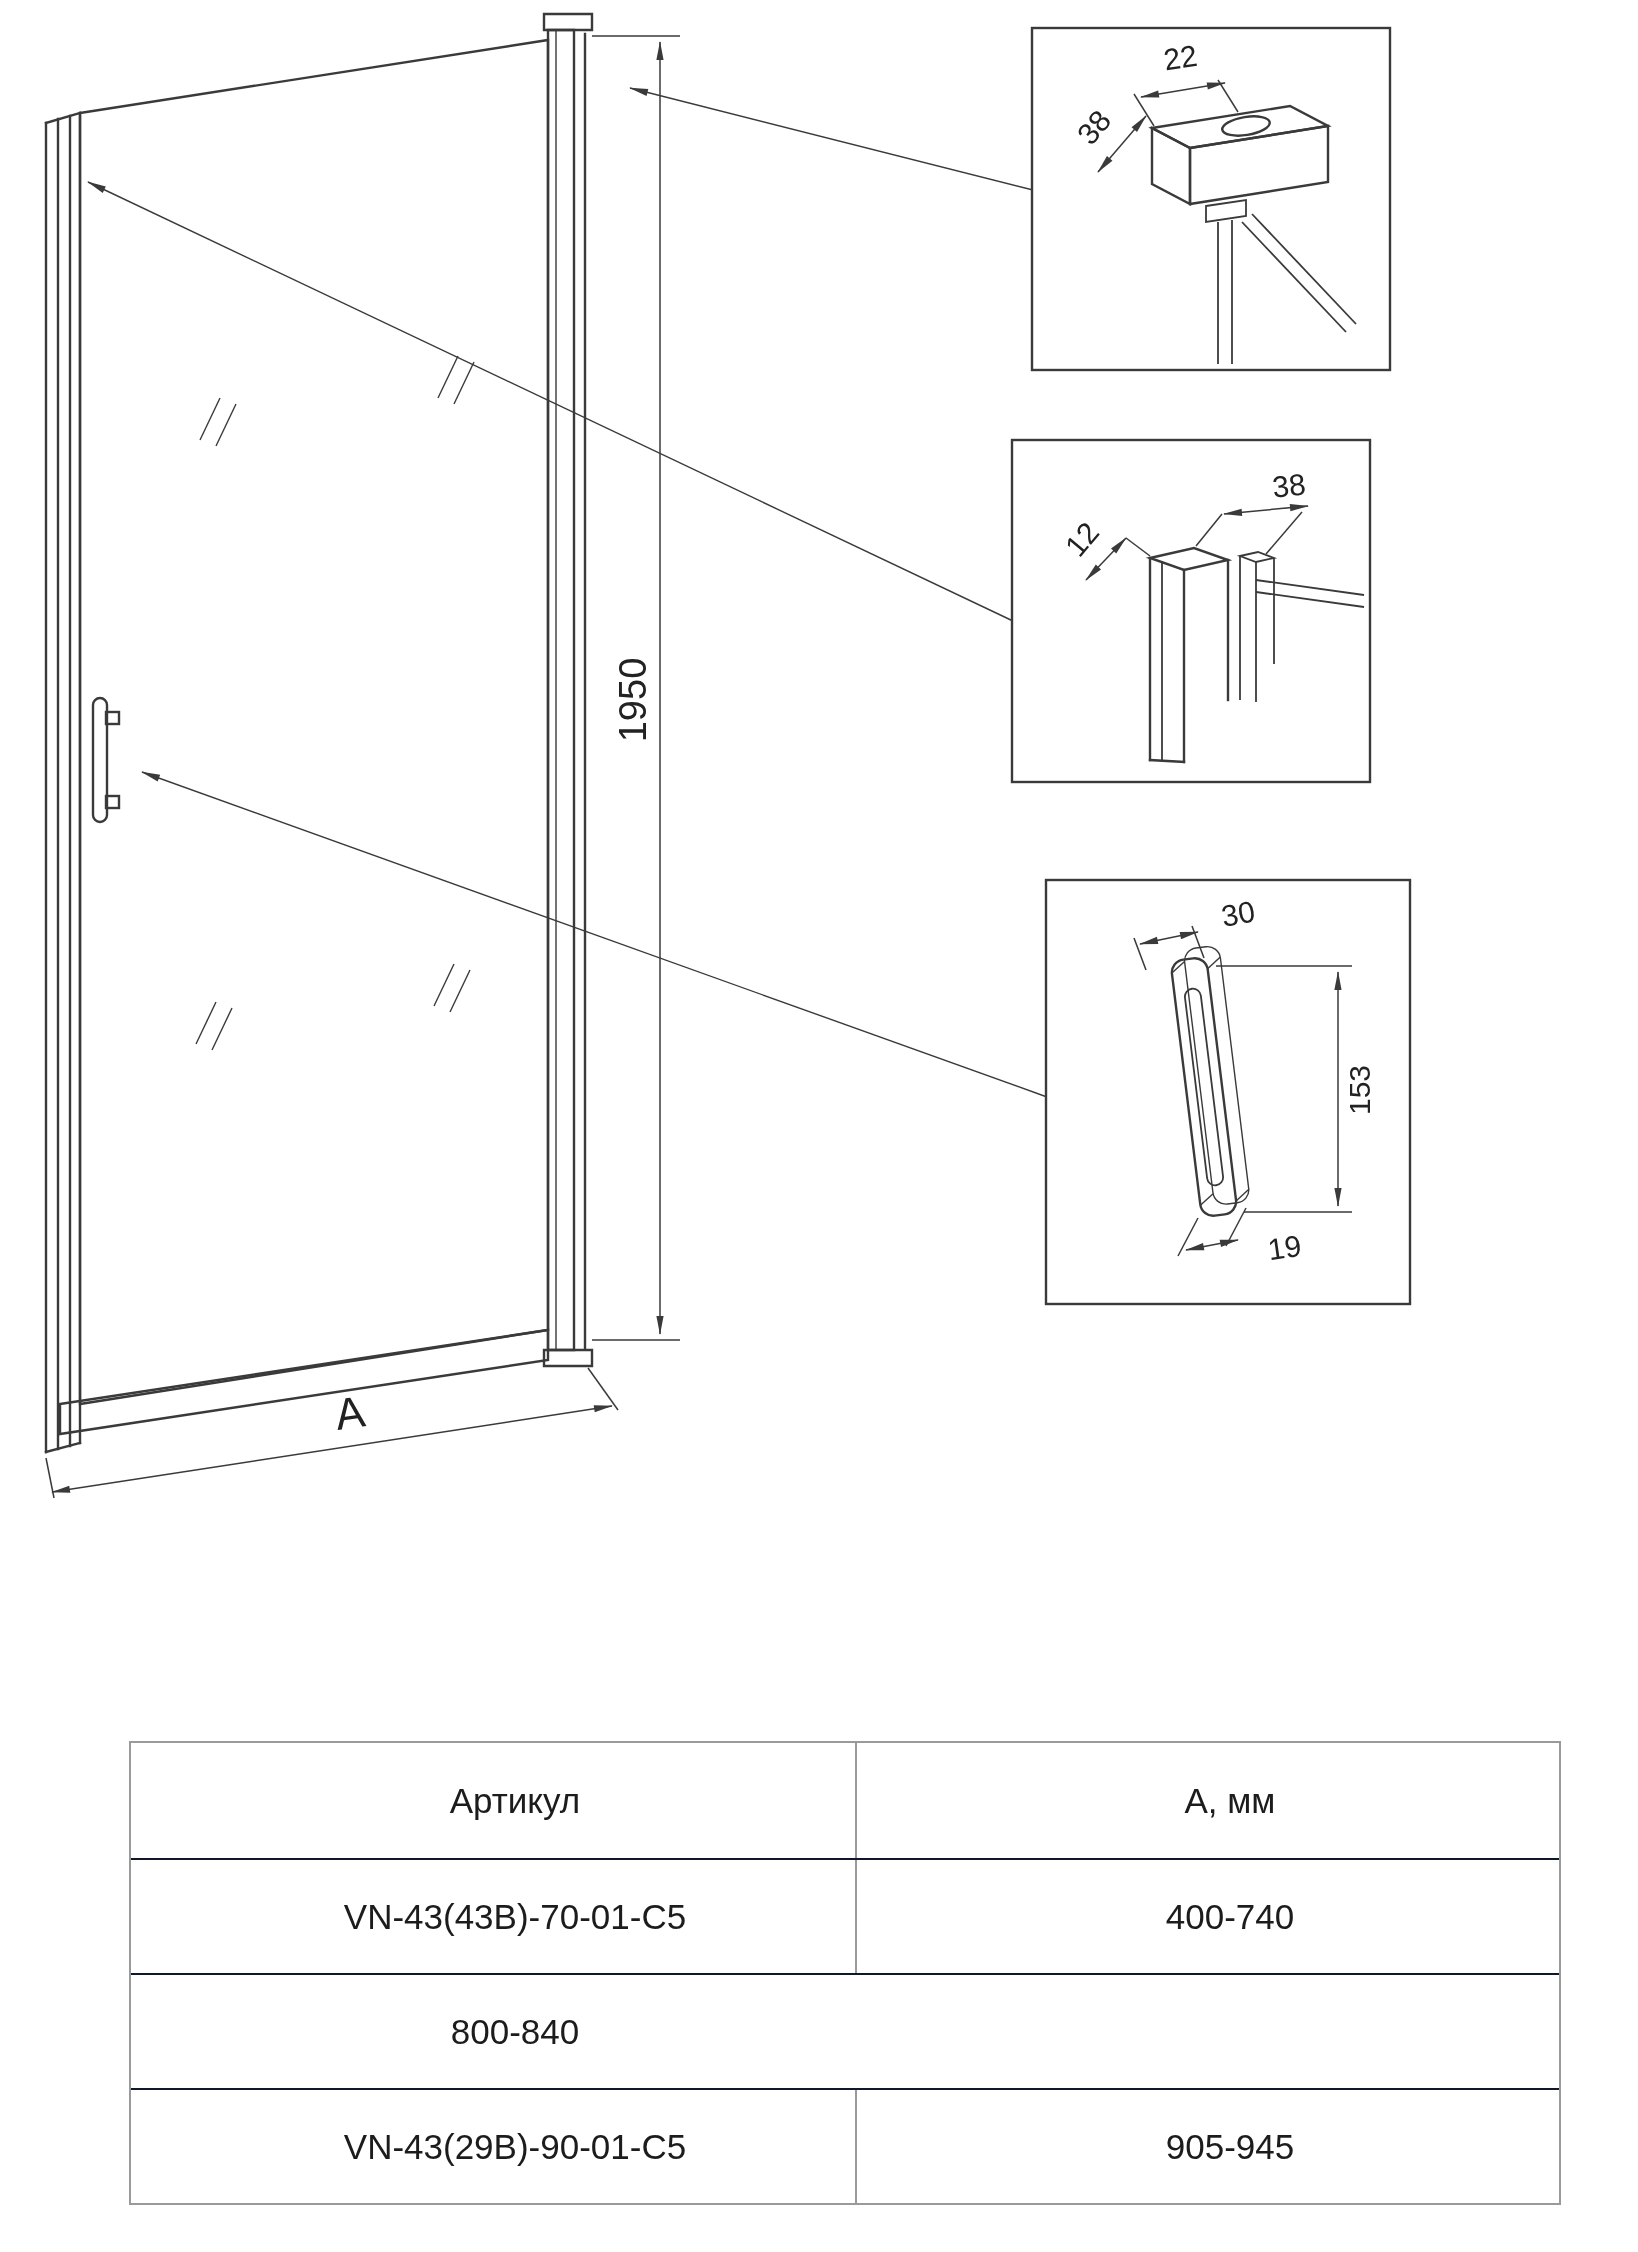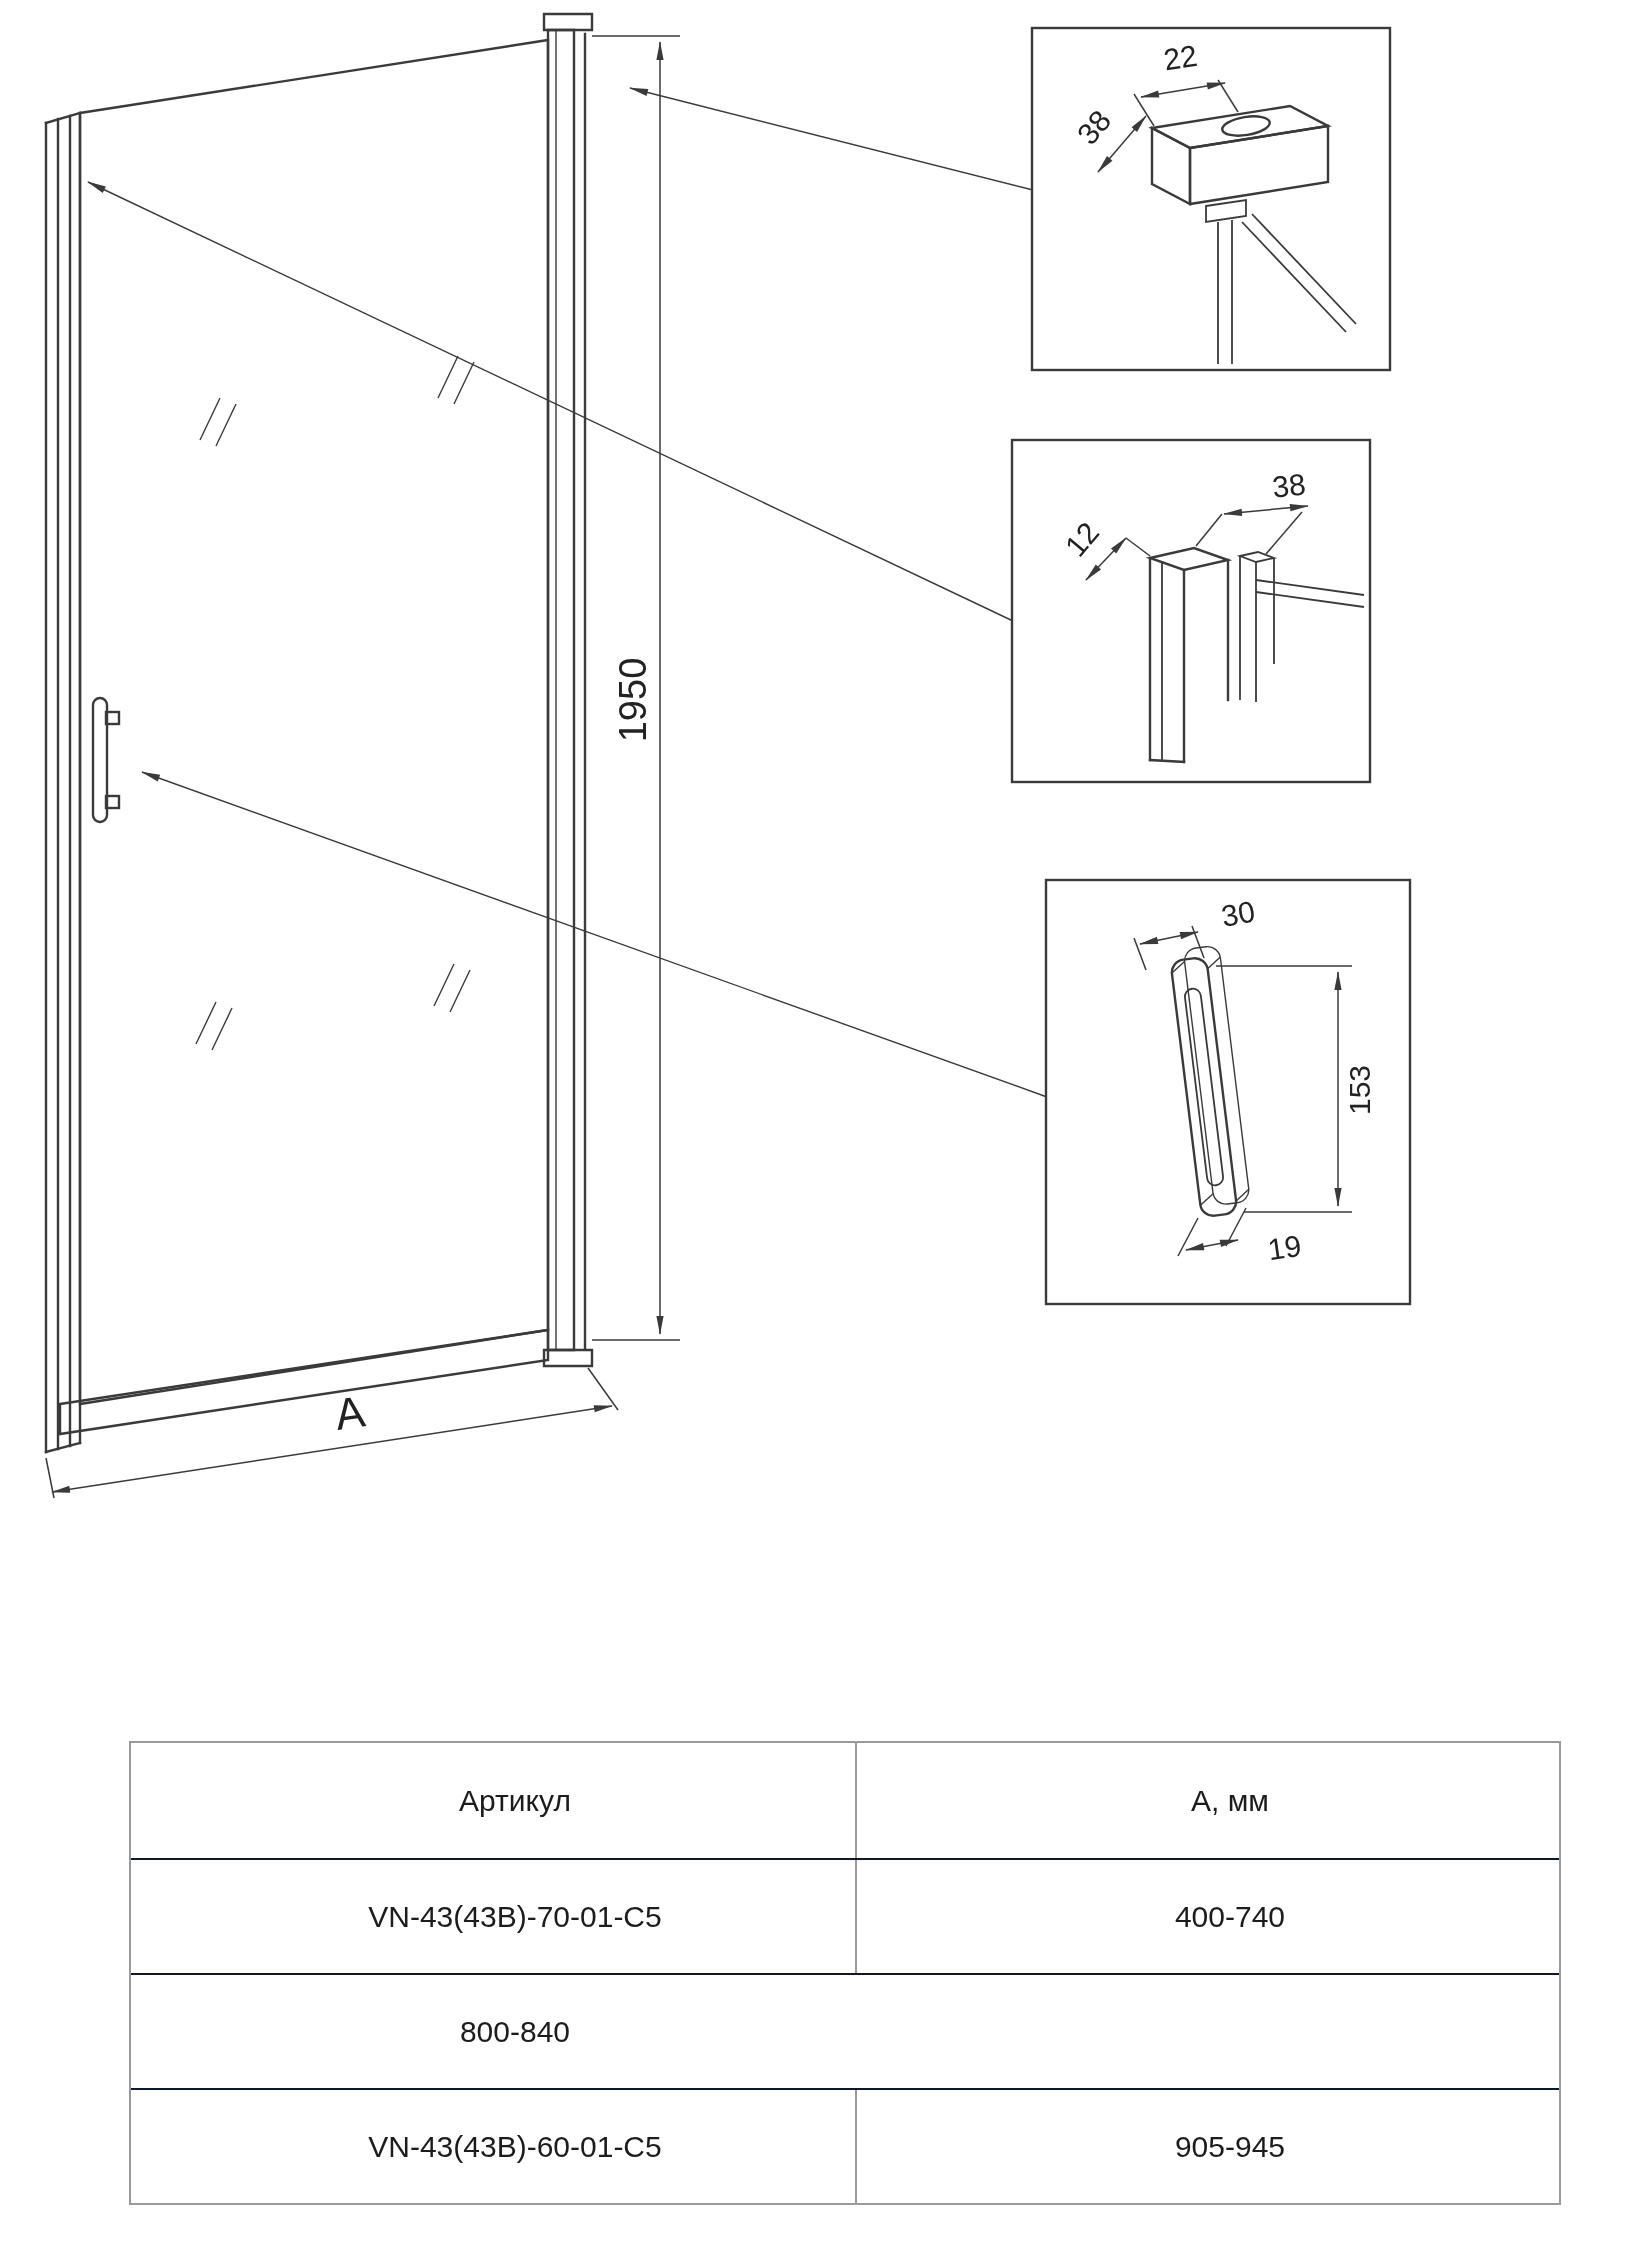--- a/index.html
+++ b/index.html
@@ -28,21 +28,21 @@
     position:absolute; left:129px; top:1741px; width:1432px;
     border:2px solid #9a9a9a; background:#fff;
   }
   .t-row {
     display:grid; grid-template-columns:50.7% 49.3%;
     height:115px; border-top:2px solid #0f172a;
   }
   .t-row:first-child { border-top:none; }
   .t-cell {
     display:flex; align-items:center; justify-content:center;
-    font-size:30px; color:#1c1c1c; background:#fff;padding-left:44px;
+    font-size:35px; color:#1c1c1c; background:#fff;padding-left:44px;
   }
   .t-cell + .t-cell { border-left:2px solid #9a9a9a; }
 </style>
 </head>
 <body>
 
 <div id="canvas">
 
   <svg width="1638" height="1560" viewBox="0 0 1638 1560">
     <defs>
@@ -230,18 +230,18 @@
       <div class="t-cell">А, мм</div>
     </div>
     <div class="t-row">
       <div class="t-cell">VN-43(43B)-70-01-C5</div>
       <div class="t-cell">400-740</div>
     </div>
     <div class="t-row">
       <div class="t-cell">800-840</div>
     </div>
     <div class="t-row">
-      <div class="t-cell">VN-43(43B)-60-01-C5</div>
+      <div class="t-cell">VN-43(29B)-90-01-C5</div>
       <div class="t-cell">905-945</div>
     </div>
   </div>
 
 </div>
 
 </body></html>

